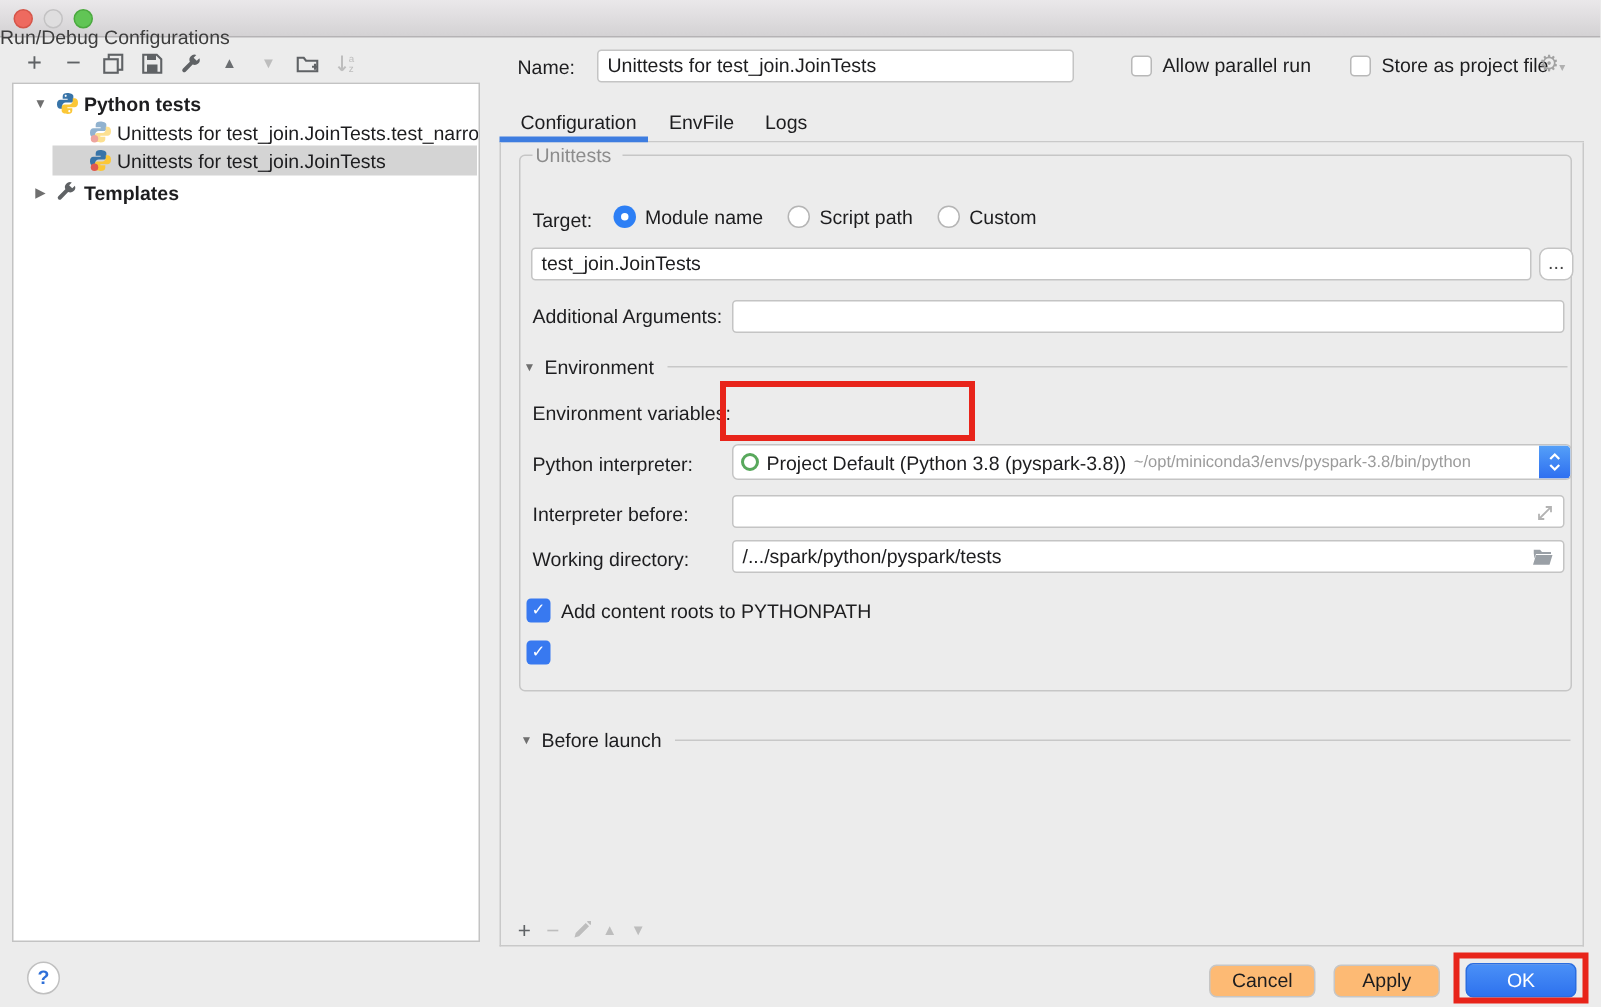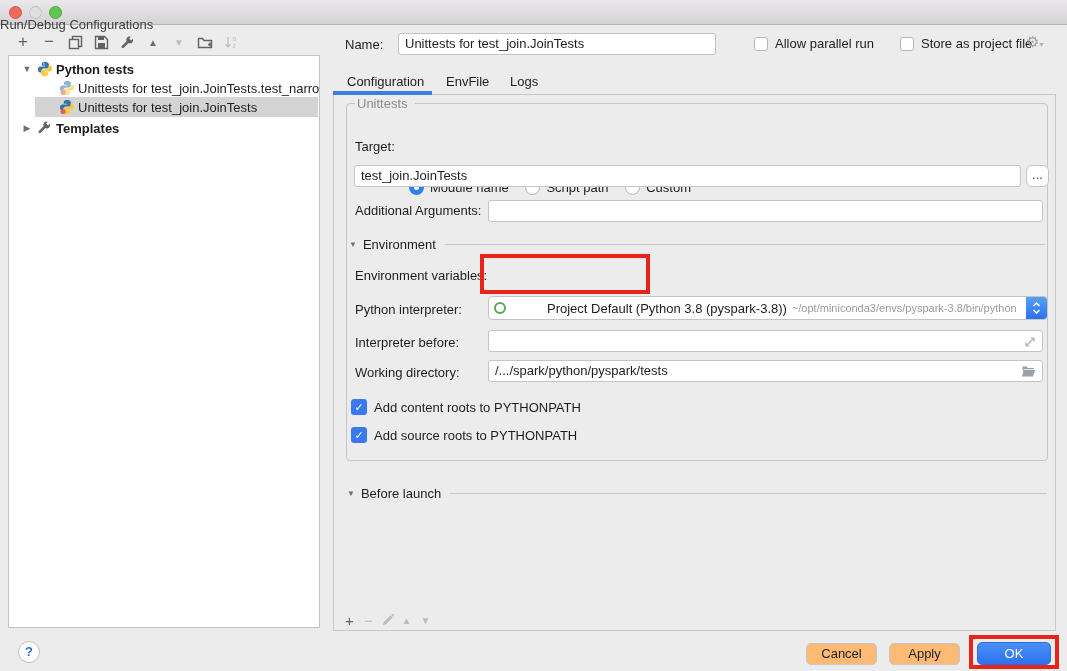--- a/index.html
+++ b/index.html
@@ -95,21 +95,21 @@
 
   
   .focus-wrap { position:absolute; border-radius:4px; box-shadow:0 0 0 3px #aacbee; }
   .focus-wrap .field { border-color:#6ba1da; width:100%; }
   .red-box { position:absolute; border:4px solid #e8241a; pointer-events:none; z-index:5; }
 
   .field-icon { position:absolute; right:6px; top:3px; }
 
   
   .combo { position:absolute; background:#fff; border:1px solid #c4c4c4; border-radius:4px;
-    height:24px; display:flex; align-items:center; overflow:hidden;padding-left:36px; }
+    height:24px; display:flex; align-items:center; overflow:hidden; }
   .combo .val { margin-left:22px; white-space:nowrap; }
   .combo .path { color:#9b9b9b; font-size:11px; margin-left:5px; white-space:nowrap; }
   .combo-stepper { position:absolute; right:0; top:0; width:21px; height:22px;
     background:linear-gradient(#55a0f8,#2e6ff0); border-radius:0 3px 3px 0;
     display:flex; flex-direction:column; align-items:center; justify-content:center; color:#fff; }
   .conda-ring { position:absolute; left:5px; top:5px; width:12px; height:12px; border-radius:50%;
     border:2px solid #58a85c; }
 
   .cb-blue { width:16px; height:16px; border-radius:3px; background:#3879f0; color:#fff;
     font-size:11px; line-height:16px; text-align:center; flex:0 0 16px; }
@@ -257,21 +257,21 @@
   <div class="tab tab-logs">Logs</div>
   <div class="tab-hairline"></div>
   <div class="tab-underline"></div>
 
   <div class="content-pane">
 
     <div class="group-box">
       <div class="group-title">Unittests</div>
 
       <div class="row-abs" style="left:8px; top:35px;">Target:</div>
-      <div class="row-abs" style="left:62px; top:33px;margin-top:43px;">
+      <div class="row-abs" style="left:62px; top:33px;">
         <span class="radio-opt">
           <span class="radio sel"></span>
           <span>Module name</span>
         </span>
         <span class="radio-opt">
           <span class="radio"></span>
           <span>Script path</span>
         </span>
         <span class="radio-opt">
           <span class="radio"></span>
@@ -325,21 +325,20 @@
               <path fill="#9aa0a6" d="M1 11.5L3 5h11l-2 6.5zM1.5 4V1.5h4.2L7 3h6v1.3H3l-1 3z"></path>
             </svg></span>
       </div>
 
       <div class="cbp-row" style="left:4px; top:295px;">
         <span class="cb-blue">✓</span>
         <span>Add content roots to PYTHONPATH</span>
       </div>
       <div class="cbp-row" style="left:4px; top:323px;">
         <span class="cb-blue">✓</span>
-        <span>Add source roots to PYTHONPATH</span>
       </div>
     </div>
 
     <div class="sep-row" style="left:13px; top:391px; width:700px;">
       <span class="sep-tri">▼</span>
       <span>Before launch</span>
       <span class="sep-line"></span>
     </div>
     <div class="bl-toolbar">
       <div class="tb-btn">

